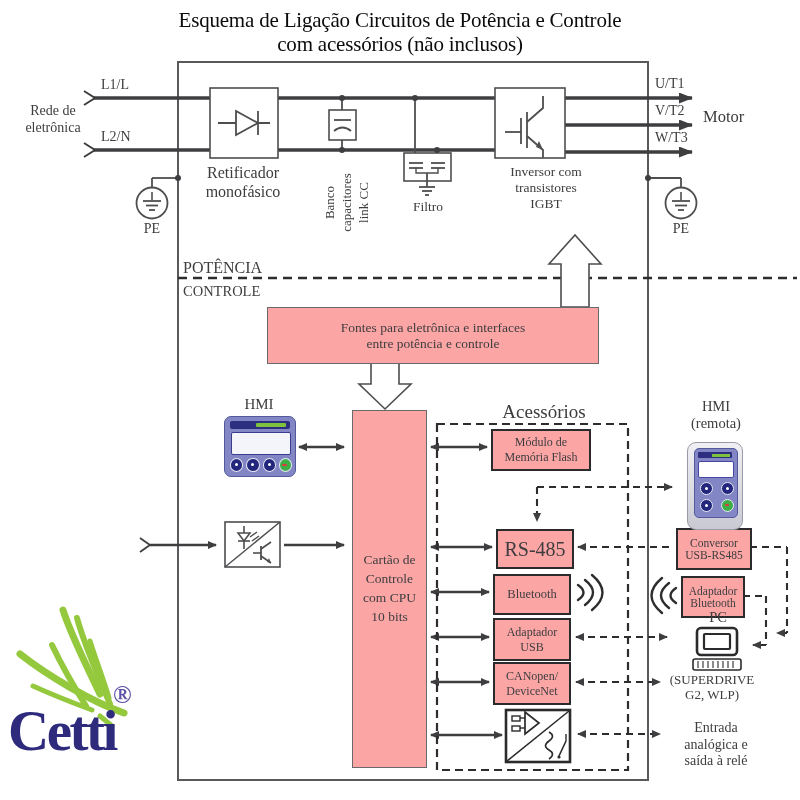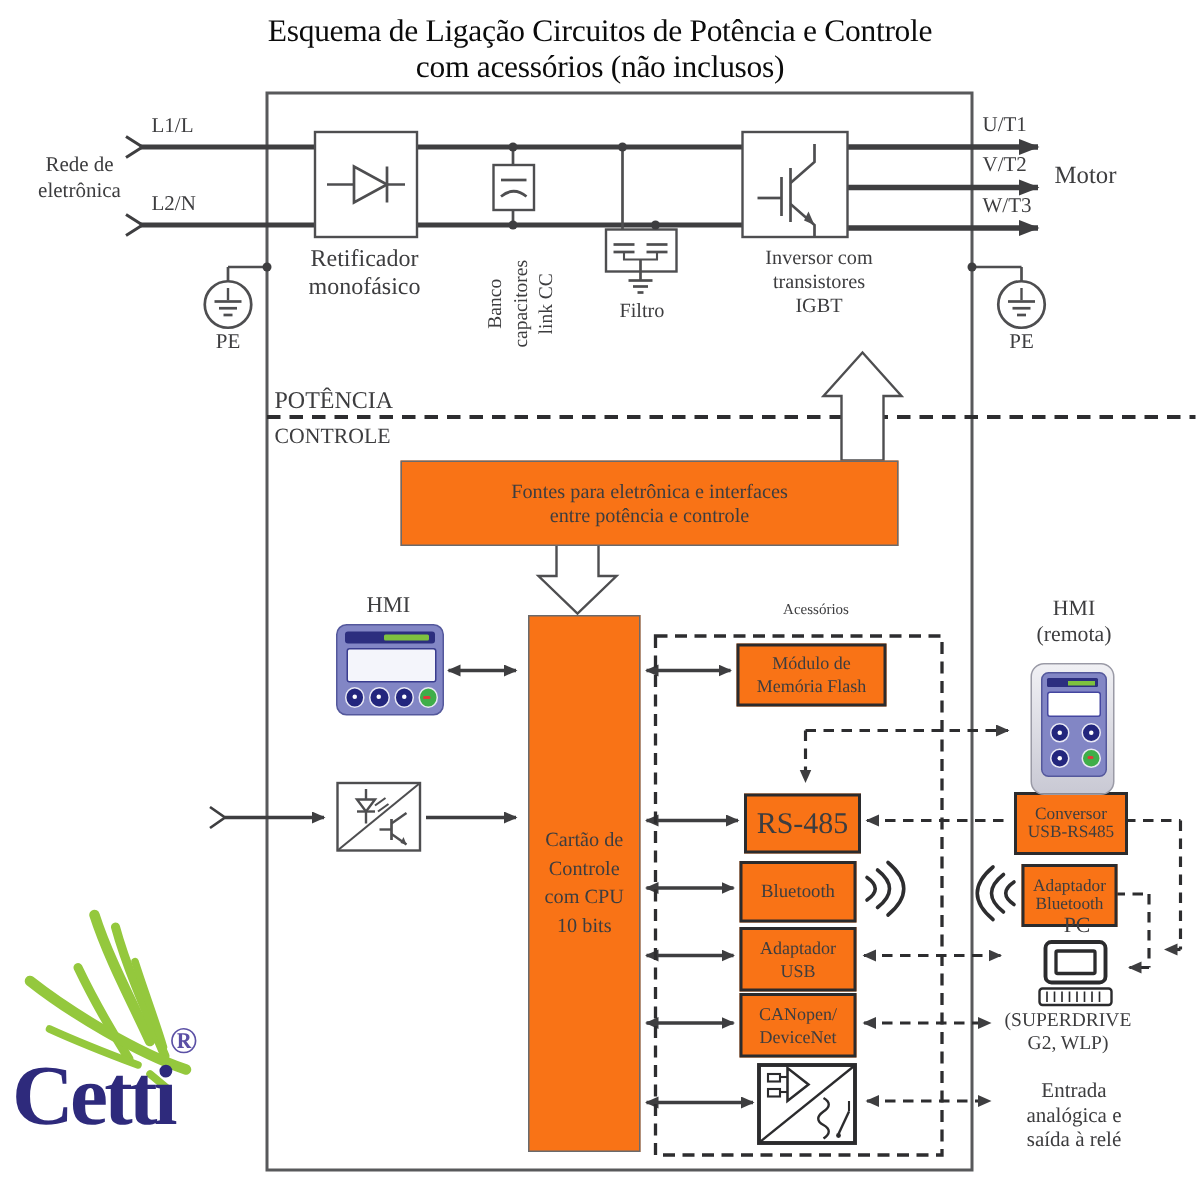--- a/index.html
+++ b/index.html
@@ -1,21 +1,21 @@
 <!DOCTYPE html>
 <html><head>
 <meta charset="utf-8">
 <style>
   html,body{margin:0;padding:0;background:#fff;}
   #stage{position:relative;width:800px;height:800px;background:#fff;overflow:hidden;
          font-family:Liberation Serif, serif;color:#3b3b3d;}
   svg{position:absolute;left:0;top:0;z-index:1;}
   .lbl{position:absolute;z-index:3;white-space:pre-line;line-height:1.18;text-align:center;color:#3d3d3f;}
   .left{text-align:left;}
-  .box{position:absolute;z-index:2;background:#f97316;display:flex;align-items:center;justify-content:center;
+  .box{position:absolute;z-index:2;background:#fca5a5;display:flex;align-items:center;justify-content:center;
        text-align:center;white-space:pre-line;color:#3d3d3f;}
   .thin{border:1.6px solid #6a6a6c;}
   .bold{border:2.6px solid #2b2b2d;}
   .title{position:absolute;left:0;width:800px;text-align:center;z-index:3;color:#0b0b0b;
          font-size:21px;letter-spacing:-0.2px;}
   
   .hmi-kp{position:absolute;left:224px;top:416px;width:70px;height:59px;z-index:3;
           background:#8286c5;border:1px solid #54589c;border-radius:7px;}
   .hmi-kp .strip{position:absolute;left:5px;top:4px;width:60px;height:8px;background:#2c2e7f;border-radius:2px;}
   .hmi-kp .strip i{position:absolute;right:4px;top:2px;width:30px;height:4px;background:#7ec13f;border-radius:1px;}
@@ -289,21 +289,21 @@
   </div>
 
 
   <div class="box thin" style="left:352px;top:410px;width:73px;height:356px;font-size:13.5px;line-height:1.4">
     <div style="white-space:pre-line">Cartão de
 Controle
 com CPU
 10 bits</div>
   </div>
 
-  <div class="lbl" style="left:488px;top:401px;width:112px;font-size:10px">Acessórios</div>
+  <div class="lbl" style="left:488px;top:401px;width:112px;font-size:19px">Acessórios</div>
   <div class="box bold" style="left:491px;top:429px;width:96px;height:38px;font-size:12px">
     <div style="white-space:pre-line">Módulo de
 Memória Flash</div>
   </div>
   <div class="box bold" style="left:496px;top:529px;width:74px;height:36px;font-size:20px">
     <div>RS-485</div>
   </div>
   <div class="box bold" style="left:493px;top:574px;width:74px;height:37px;font-size:12.5px">
     <div>Bluetooth</div>
   </div>

